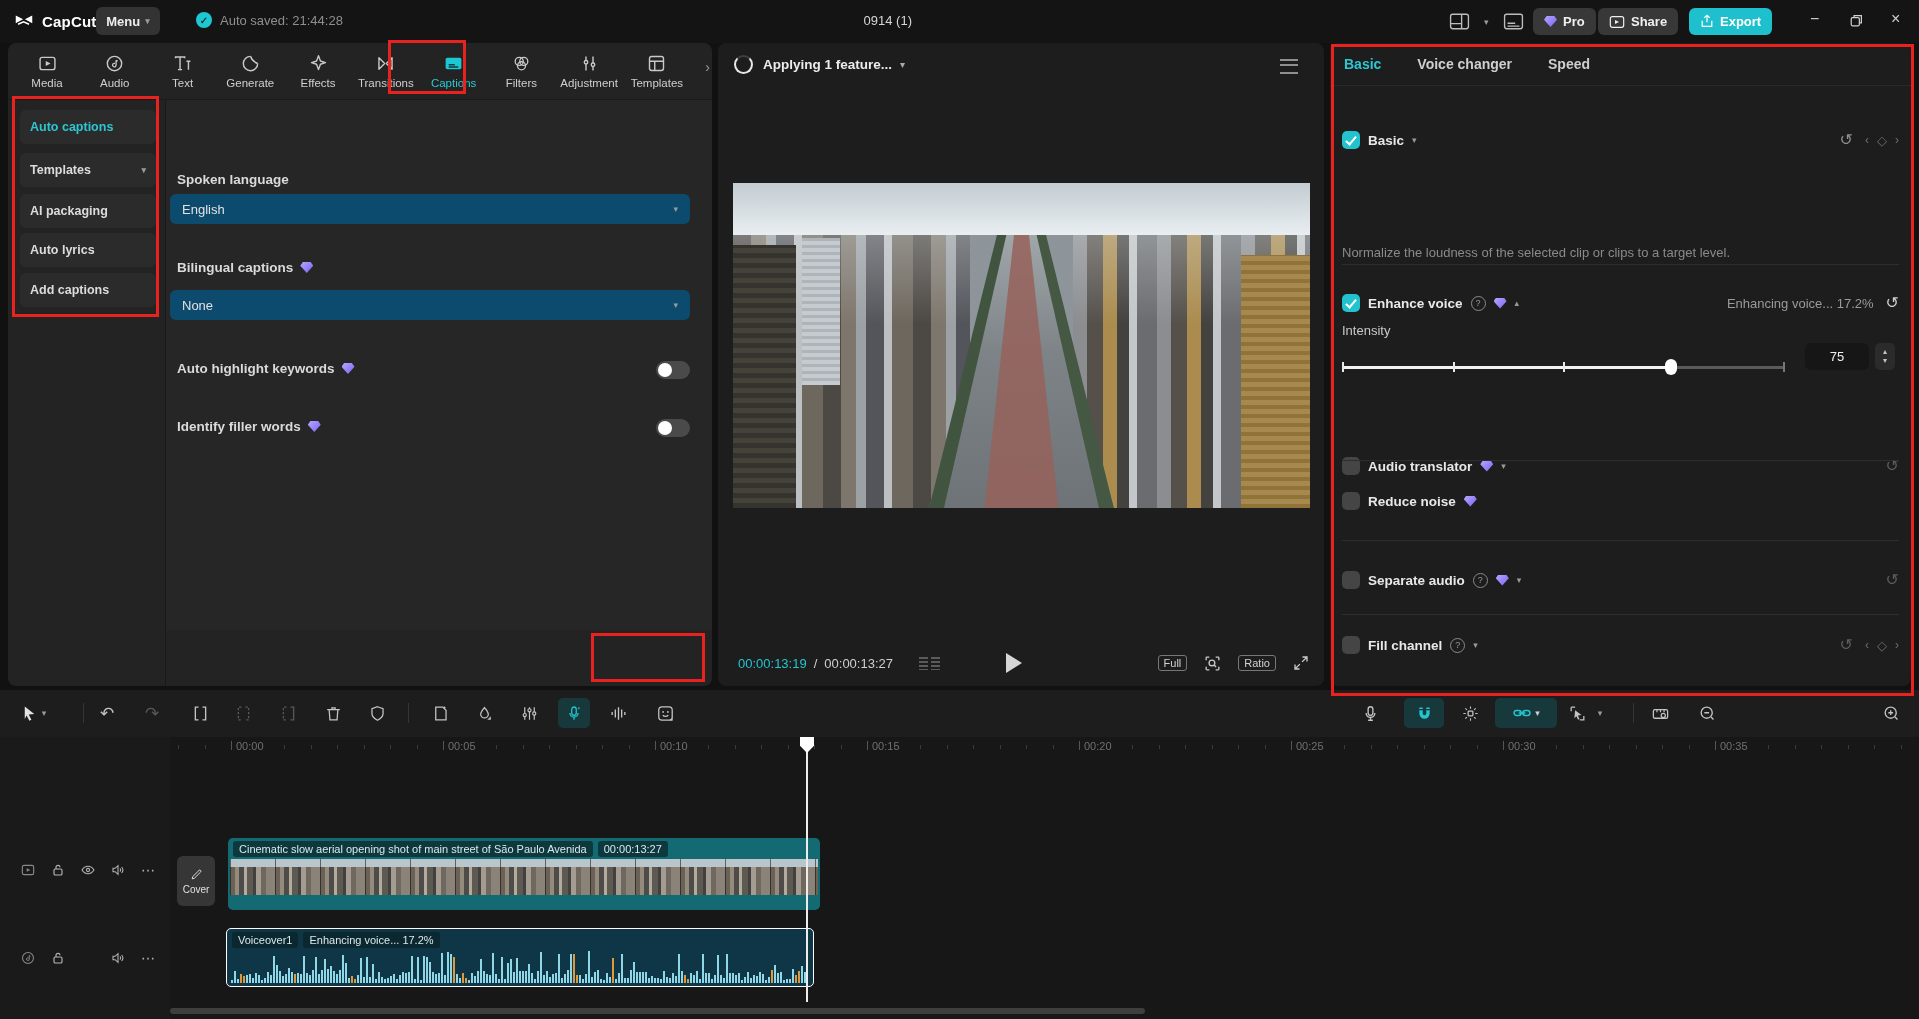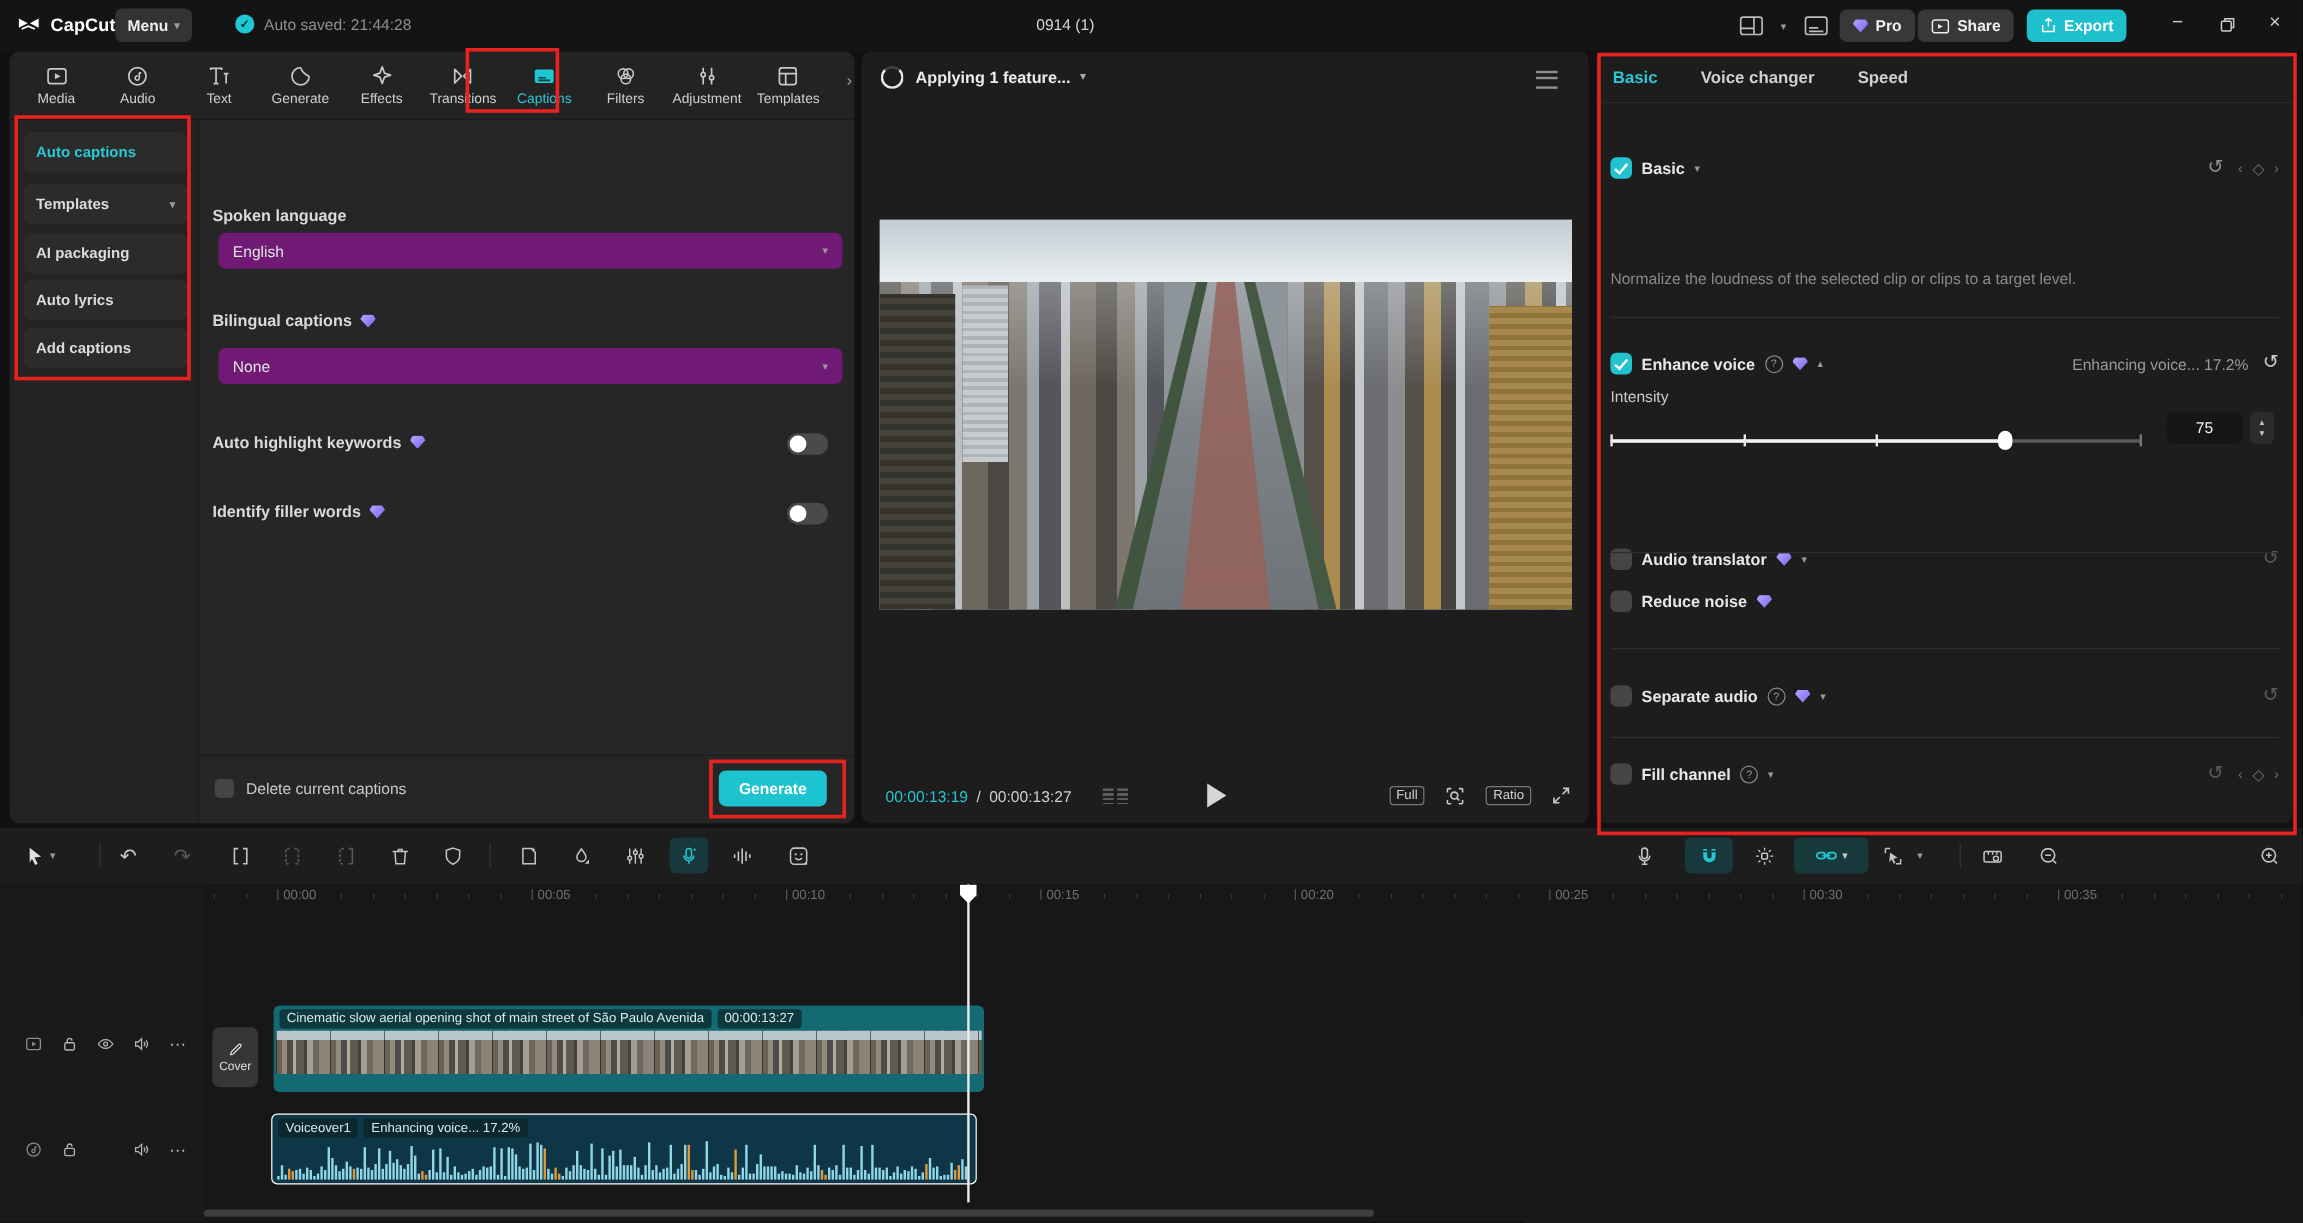--- a/index.html
+++ b/index.html
@@ -38,21 +38,21 @@
   #lp-more{position:absolute;right:2px;top:16px;color:#9a9a9a;font-size:14px;}
   #lp-sidebar{position:absolute;left:4px;top:57px;width:150px;bottom:0;}
   .sb-item{position:absolute;left:8px;width:136px;height:34px;background:#2b2b2b;border-radius:6px;
     display:flex;align-items:center;justify-content:space-between;padding:0 10px;box-sizing:border-box;
     font-size:12.5px;font-weight:bold;color:#dcdcdc;cursor:pointer;}
   .sb-item.active{color:#2cc7d2;}
   .sb-caret{color:#9a9a9a;font-size:9px;}
   #lp-divider{position:absolute;left:157px;top:57px;bottom:0;width:1px;background:#191919;}
   #lp-form{position:absolute;left:158px;top:57px;right:0;bottom:56px;background:#262626;border-radius:0 0 0 0;}
   .form-label{position:absolute;left:11px;font-size:13.5px;font-weight:bold;color:#dadada;display:flex;align-items:center;gap:7px;}
-  .select{position:absolute;left:16px;width:520px;height:30px;background:#701a75;border-radius:6px;
+  .select{position:absolute;left:4px;width:520px;height:30px;background:#0c4a6e;border-radius:6px;
     display:flex;align-items:center;justify-content:space-between;padding:0 12px;box-sizing:border-box;
     font-size:13px;color:#e2e2e2;cursor:pointer;}
   .toggle{position:absolute;width:34px;height:18px;border-radius:9px;background:#4a4a4a;}
   .toggle::after{content:"";position:absolute;left:2px;top:2px;width:14px;height:14px;border-radius:50%;background:#fff;}
   #lp-footer{position:absolute;left:158px;right:0;bottom:0;height:56px;border-top:1px solid #1b1b1b;background:#262626;border-radius:0 0 8px 0;}
   .cb{width:16px;height:16px;border-radius:4px;background:#454545;display:inline-block;position:relative;}
   #generate-btn{position:absolute;left:433px;top:12px;width:90px;height:30px;background:#1dc3ce;border-radius:6px;
     display:flex;align-items:center;justify-content:center;font-size:13px;font-weight:bold;color:#fff;cursor:pointer;}
 
   
@@ -98,21 +98,21 @@
   #pv-right{position:absolute;right:14px;top:0;height:46px;display:flex;align-items:center;gap:16px;}
 
   
   #right-panel{position:absolute;left:1330px;top:43px;width:581px;height:643px;background:#1d1d1d;border-radius:8px;overflow:hidden;}
   #rp-tabs{position:absolute;left:0;top:0;right:0;height:42px;display:flex;align-items:center;gap:36px;
     padding-left:14px;border-bottom:1px solid #292929;font-size:14px;font-weight:bold;}
   .rp-tab{color:#cfcfcf;cursor:pointer;}
   .rp-tab.active{color:#2cc7d2;}
   .rp-row{position:absolute;left:12px;right:12px;height:28px;display:flex;align-items:center;gap:8px;}
   .rp-label{font-size:13.5px;font-weight:bold;color:#e8e8e8;}
-  .rp-desc{position:absolute;left:12px;right:40px;font-size:13px;color:#8a8a8a;}
+  .rp-desc{position:absolute;left:12px;right:40px;font-size:13px;color:#8a8a8a;margin-top:20px;}
   .rp-div{position:absolute;left:12px;right:12px;height:1px;background:#2e2e2e;}
   .cb18{width:18px;height:18px;border-radius:5px;background:#454545;display:inline-block;position:relative;flex:none;}
   .cb18.on{background:#22c3cf;}
   .cb18.on::after{content:"";position:absolute;left:6px;top:2.5px;width:4px;height:9px;border:solid #fff;border-width:0 2px 2px 0;transform:rotate(40deg);}
   .info-i{width:13px;height:13px;border:1px solid #8a8a8a;border-radius:50%;color:#9a9a9a;font-size:9px;
     display:inline-flex;align-items:center;justify-content:center;}
   .caret-d{color:#9a9a9a;font-size:9px;}
   .caret-u{color:#9a9a9a;font-size:9px;}
   .reset{color:#909090;font-size:16px;line-height:1;cursor:pointer;}
   .reset.dim{color:#5c5c5c;}
@@ -388,25 +388,20 @@
         <span class="gem"></span>
       </div>
       <div class="toggle" style="left:490px;top:261px;"></div>
       <div class="form-label" style="top:319px;">
         <span>Identify filler words</span>
         <span class="gem"></span>
       </div>
       <div class="toggle" style="left:490px;top:319px;"></div>
     </div>
 
-    <div id="lp-footer">
-      <span class="cb" style="position:absolute;left:13px;top:19px;"></span>
-      <span class="abs" style="left:39px;top:20px;font-size:13px;color:#c9c9c9;">Delete current captions</span>
-      <div id="generate-btn">Generate</div>
-    </div>
   </div>
 
   <div id="preview-panel">
     <div id="pv-header">
       <span class="spinner"></span>
       <span id="pv-status">Applying 1 feature...</span>
       <span id="pv-caret">▾</span>
       <span id="pv-menu"></span>
     </div>
     <div id="video">

